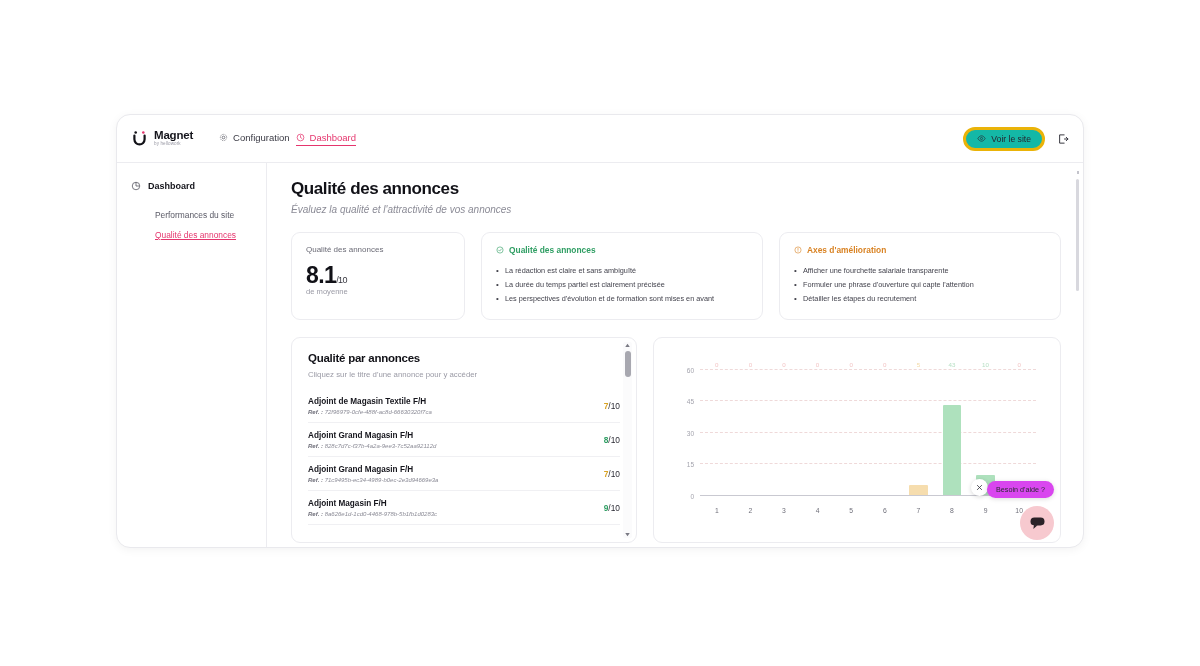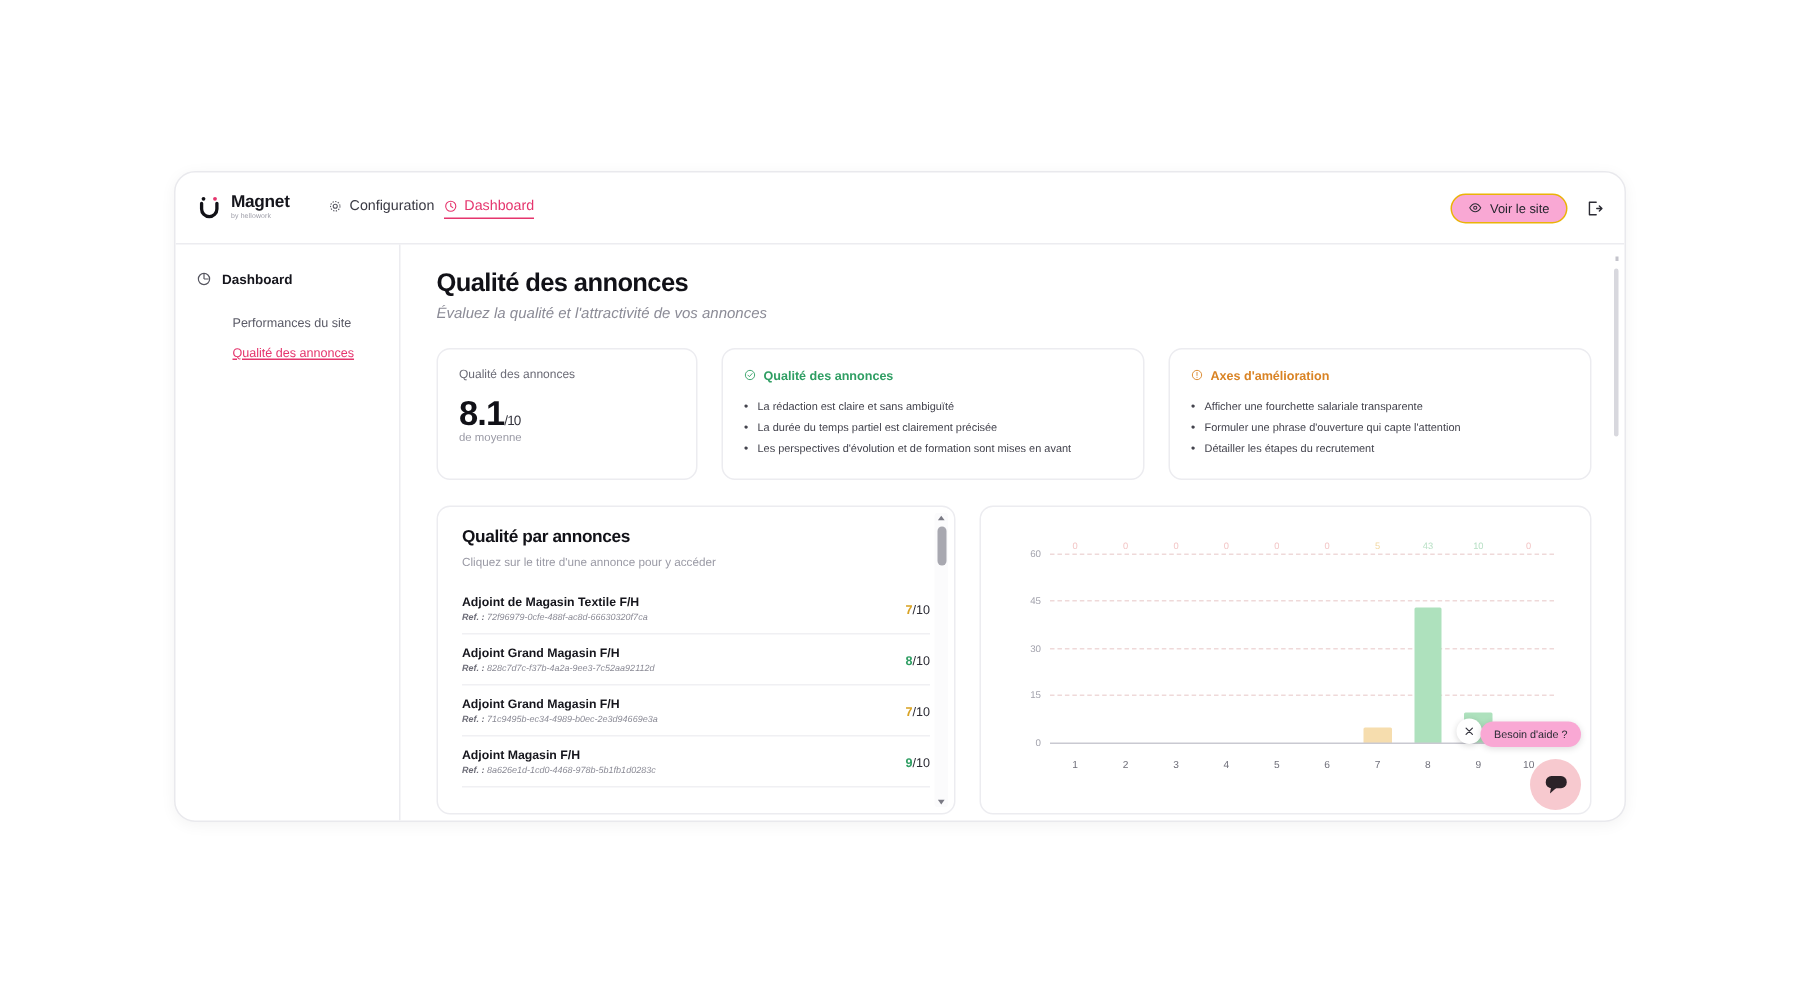--- a/index.html
+++ b/index.html
@@ -49,23 +49,23 @@
     padding-bottom: 2px;
   }
   .nav-item.active { color: #e5356d; border-bottom: 1.4px solid #e5356d; }
   .nav-ico { width: 9px; height: 9px; display: block; }
 
   .topbar-right {
     margin-left: auto; display: flex; align-items: center; gap: 12px;
   }
   .btn-voir {
     display: flex; align-items: center; gap: 5px;
-    border: 1px solid #eab308; border-radius: 20px;
+    border: 3px solid #eab308; border-radius: 20px;
     padding: 4px 11px; font-size: 8.6px; color: #25252e;
-    background: #f9a8d4; cursor: pointer;
+    background: #14b8a6; cursor: pointer;
   }
   .icon-btn { cursor: pointer; display: block; }
 
   
   .body-split { display: flex; height: calc(100% - 48px); }
 
   
   .sidebar {
     width: 150px; border-right: 1px solid #ececf0;
     padding: 18px 0 0 14px; flex-shrink: 0;
@@ -221,21 +221,21 @@
   
   .help-x {
     position: absolute; right: 72px; bottom: 46px;
     width: 17px; height: 17px; border-radius: 50%;
     background: #fff; box-shadow: 0 1px 4px rgba(0,0,0,0.16);
     display: flex; align-items: center; justify-content: center;
     cursor: pointer; z-index: 6;
   }
   .help-bubble {
     position: absolute; right: 6px; bottom: 44px;
-    background: #f9a8d4; border-radius: 11px;
+    background: #d946ef; border-radius: 11px;
     box-shadow: 0 1px 5px rgba(0,0,0,0.14);
     padding: 4px 9px; font-size: 7.2px; color: #2b2b34;
     white-space: nowrap; z-index: 6; cursor: pointer;
   }
   .help-fab {
     position: absolute; right: 6px; bottom: 2px;
     width: 34px; height: 34px; border-radius: 50%;
     background: #f7c9cf;
     display: flex; align-items: center; justify-content: center;
     cursor: pointer; z-index: 6;

